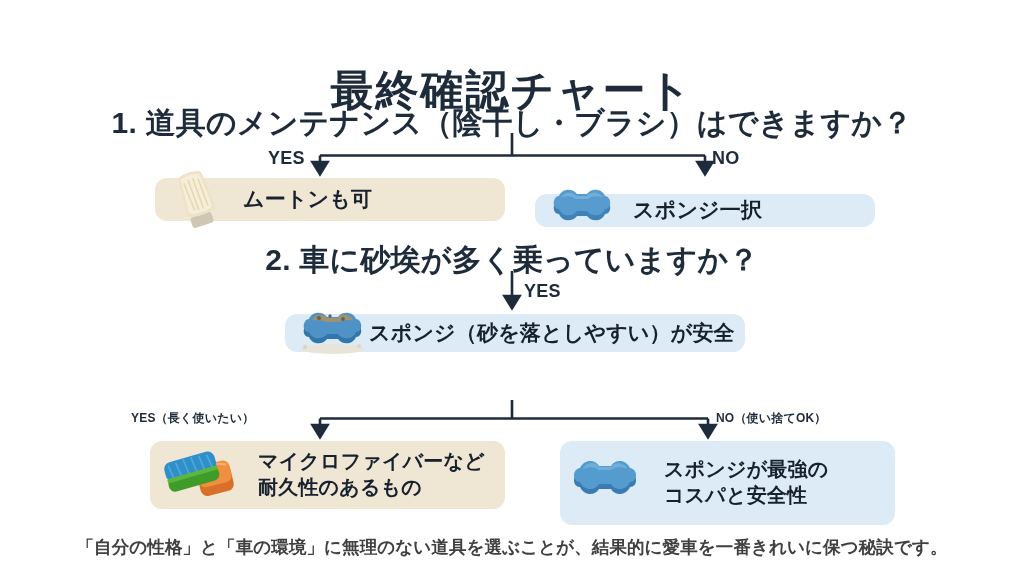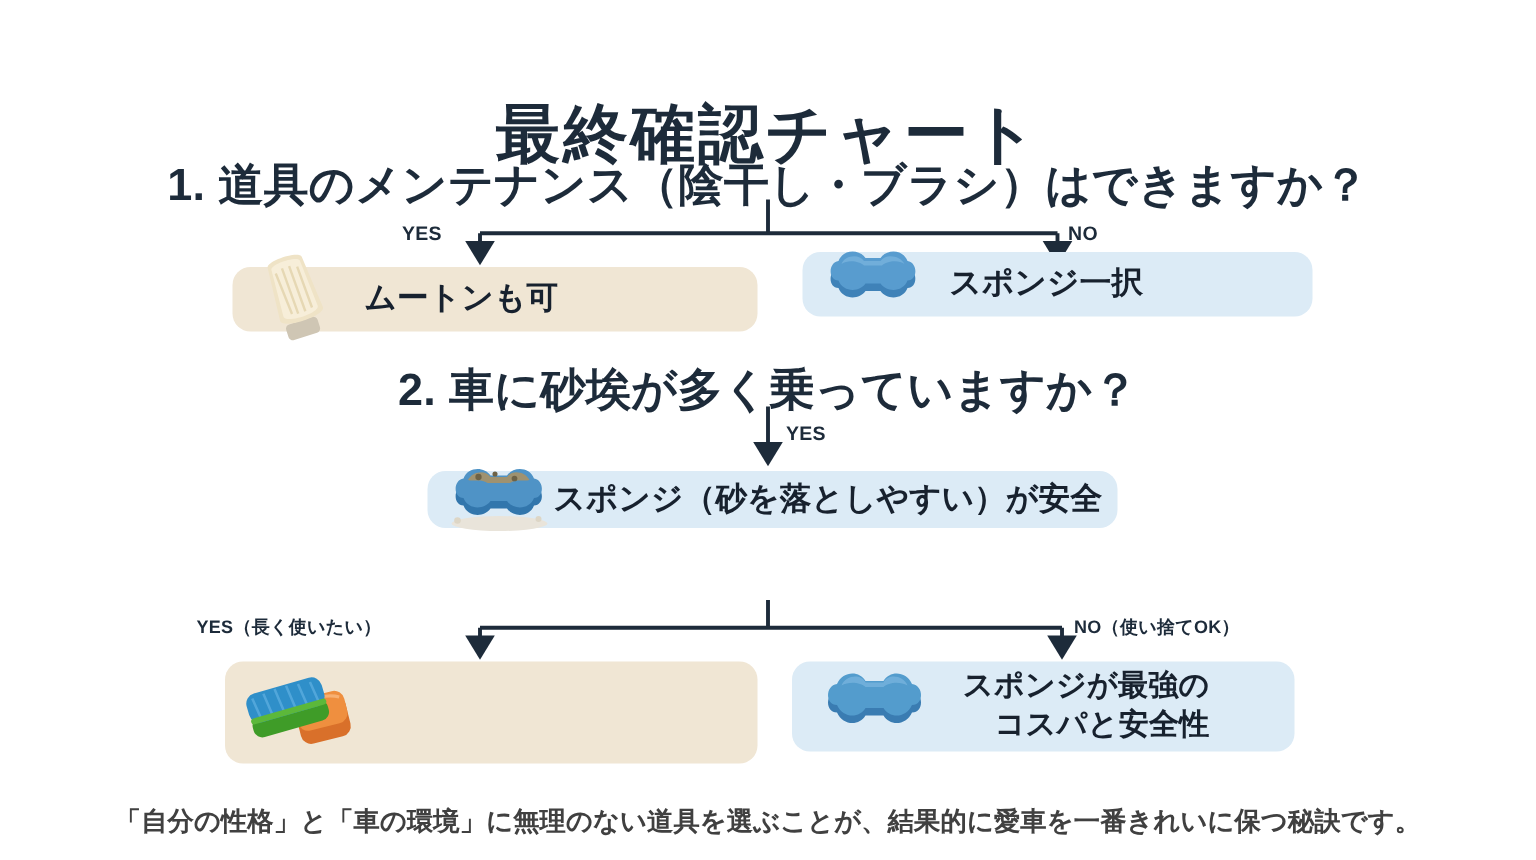--- a/index.html
+++ b/index.html
@@ -60,42 +60,41 @@
     left: 0;
     top: 0;
     width: 1024px;
     height: 573px;
     pointer-events: none;
   }
 
   
   .branch-label {
     position: absolute;
-    font-size: 13px;
+    font-size: 18px;
     font-weight: 800;
     color: #1d2b3a;
     white-space: nowrap;
     letter-spacing: 0.2px;
   }
   .branch-label.jp { font-size: 12px; }
 
   #lbl-q1-yes { left: 268px; top: 148px; }
   #lbl-q1-no  { left: 712px; top: 148px; }
   #lbl-q2-yes { left: 524px; top: 281px; }
   #lbl-q3-yes { left: 131px; top: 410px; }
   #lbl-q3-no  { left: 716px; top: 410px; }
 
   
   .box {
     position: absolute;
     border-radius: 12px;
     display: flex;
     align-items: center;
     box-sizing: border-box;
-    text-align: right;
   }
   .box.beige { background: #f0e6d4; }
   .box.blue  { background: #dcebf6; }
 
   .box-text {
     font-size: 21px;
     font-weight: 800;
     color: #17212e;
     line-height: 1.28;
     letter-spacing: 0.2px;
@@ -103,24 +102,24 @@
   }
 
   .thumb {
     position: relative;
     flex: 0 0 auto;
     display: block;
   }
 
   
   #box-mouton   { left: 155px; top: 178px; width: 350px; height: 43px; padding-left: 14px; }
-  #box-sponge1  { left: 535px; top: 168px; width: 340px; height: 43px; padding-left: 14px; }
+  #box-sponge1  { left: 535px; top: 194px; width: 340px; height: 33px; padding-left: 14px; }
   #box-sponge2  { left: 285px; top: 314px; width: 460px; height: 38px; padding-left: 12px; }
   #box-micro    { left: 150px; top: 441px; width: 355px; height: 68px; padding-left: 12px; }
-  #box-sponge3  { left: 528px; top: 441px; width: 335px; height: 60px; padding-left: 18px; }
+  #box-sponge3  { left: 560px; top: 441px; width: 335px; height: 84px; padding-left: 8px; }
 
   #box-mouton  .box-text,
   #box-sponge1 .box-text { margin-left: 18px; }
   #box-sponge2 .box-text { font-size: 21px; }
   #box-micro   .box-text { margin-left: 16px; font-size: 20px; }
   #box-sponge3 .box-text { margin-left: 22px; font-size: 20px; }
 
   
   .footer {
     position: absolute;
@@ -227,20 +226,22 @@
         </g>
 
         <g transform="rotate(-16 32 34)">
           <rect x="5" y="30" width="52" height="14" rx="6" fill="#3f9c28"></rect>
           <rect x="5" y="14" width="52" height="20" rx="7" fill="#2f8fc9"></rect>
           <path d="M10,17 L12,31 M18,16 L20,31 M26,15 L28,31 M34,15 L36,31 M42,16 L44,31 M50,17 L52,31" stroke="#57aadd" stroke-width="1.7" fill="none" opacity="0.85"></path>
           <rect x="5" y="30" width="52" height="4" rx="2" fill="#5cb83a"></rect>
         </g>
       </svg>
     </span>
+    <span class="box-text">マイクロファイバーなど
+耐久性のあるもの</span>
   </div>
 
   <div class="box blue" id="box-sponge3">
     <span class="thumb">
       <svg width="74" height="52" viewBox="0 0 74 52">
         <path d="M12,32 C4,32 4,19 12,18 C16,9 27,9 31,16 L43,16 C47,9 58,9 62,18 C70,19 70,32 62,32 C58,41 47,41 43,34 L31,34 C27,41 16,41 12,32 Z" fill="#3a7cb2"></path>
         <path d="M12,27 C4,27 4,14 12,13 C16,4 27,4 31,11 L43,11 C47,4 58,4 62,13 C70,14 70,27 62,27 C58,36 47,36 43,29 L31,29 C27,36 16,36 12,27 Z" fill="#539ccd"></path>
         <path d="M15,14 C18,7 28,6 31,12 L43,12 C46,6 56,7 59,14 C54,11 46,12 43,15 L31,15 C28,12 20,11 15,14 Z" fill="#7cb6e0" opacity="0.7"></path>
       </svg>
     </span>

